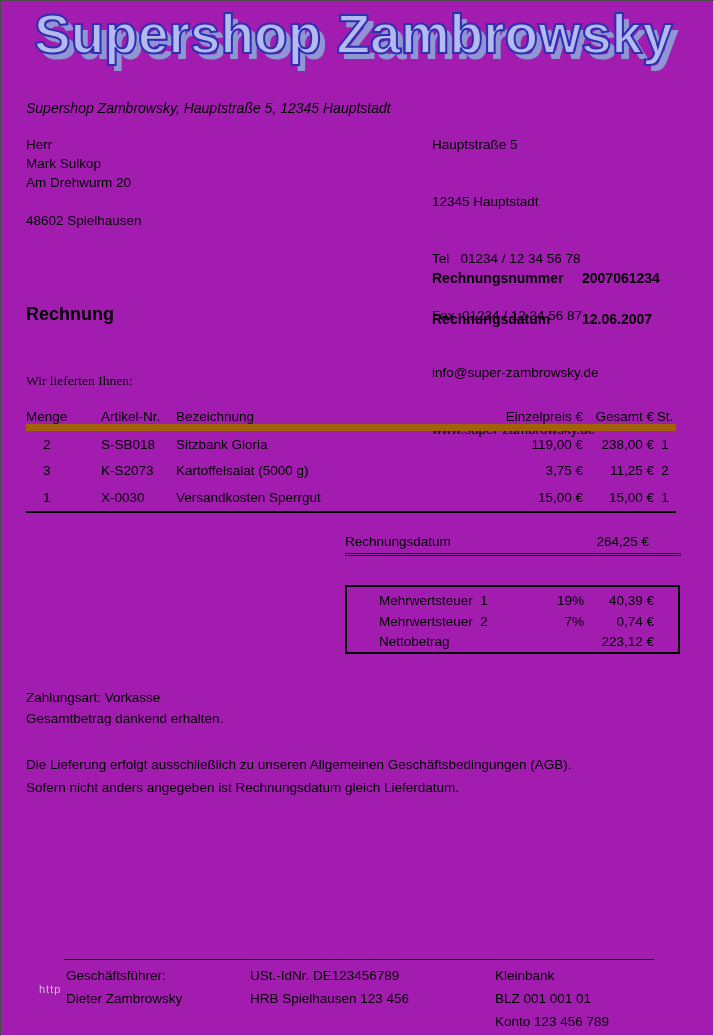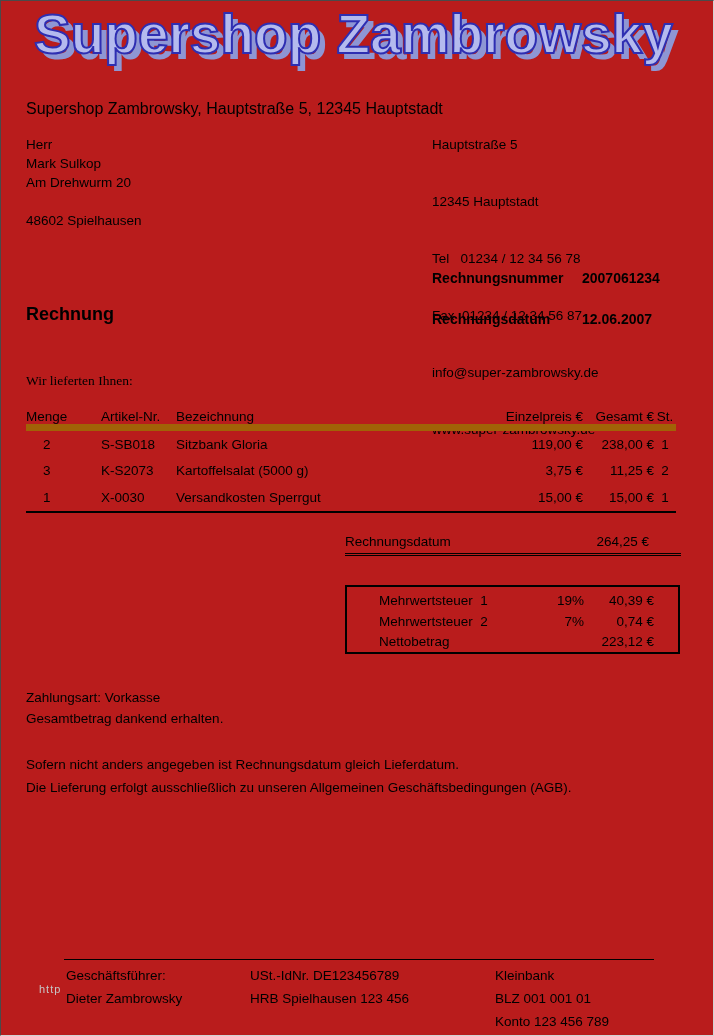--- a/index.html
+++ b/index.html
@@ -5,40 +5,40 @@
   html,body { margin:0; padding:0; }
   body {
     background:#dcdcdc;
     font-family:"Liberation Sans", sans-serif;
     -webkit-font-smoothing:none;
   }
   .page {
     position:relative;
     width:714px; height:1036px;
     margin:0 auto;
-    background:#b91c1c;
+    background:#a21caf;
     border-top:1px solid #4a4a4a;
     border-left:1px solid #4a4a4a;
     border-right:1px solid #d2d2d2;
     border-bottom:1px solid #d2d2d2;
     box-sizing:border-box;
     color:#000;
     font-size:13.5px;
     overflow:hidden;
   }
   .abs { position:absolute; }
 
   
   .logo {
     position:absolute; left:33px; top:2px;
     font-size:55px; font-weight:bold; line-height:1.15;
     white-space:nowrap; letter-spacing:0px;
   }
 
-  .sender-line { left:25px; top:99px; font-size:16px; white-space:nowrap; }
+  .sender-line { left:25px; top:99px; font-size:14px; white-space:nowrap;font-style:italic; }
   .recipient  { left:25px; top:134px; line-height:19px; }
   .recipient .blank { height:19px; }
   .contact    { left:431px; top:96px; line-height:19px; white-space:pre; }
 
   .doc-title  { left:25px; top:303px; font-size:18px; font-weight:bold; }
   .meta-row   { left:431px; display:flex; font-weight:bold; font-size:14px; white-space:nowrap; }
   .meta-row .meta-label { width:150px; }
   .intro      { left:25px; top:372px;font-family:Liberation Serif, serif; }
 
   
@@ -185,22 +185,22 @@
       <span class="c-right">223,12 €</span>
     </div>
   </div>
 
   <div class="abs payment">
     <div>Zahlungsart: Vorkasse</div>
     <div>Gesamtbetrag dankend erhalten.</div>
   </div>
 
   <div class="abs notes">
+    <div>Die Lieferung erfolgt ausschließlich zu unseren Allgemeinen Geschäftsbedingungen (AGB).</div>
     <div>Sofern nicht anders angegeben ist Rechnungsdatum gleich Lieferdatum.</div>
-    <div>Die Lieferung erfolgt ausschließlich zu unseren Allgemeinen Geschäftsbedingungen (AGB).</div>
   </div>
 
   <div class="abs footer-rule"></div>
 
   <div class="abs footer-col c1">
     <div>Geschäftsführer:</div>
     <div>Dieter Zambrowsky</div>
   </div>
   <div class="abs footer-col c2">
     <div>USt.-IdNr. DE123456789</div>

